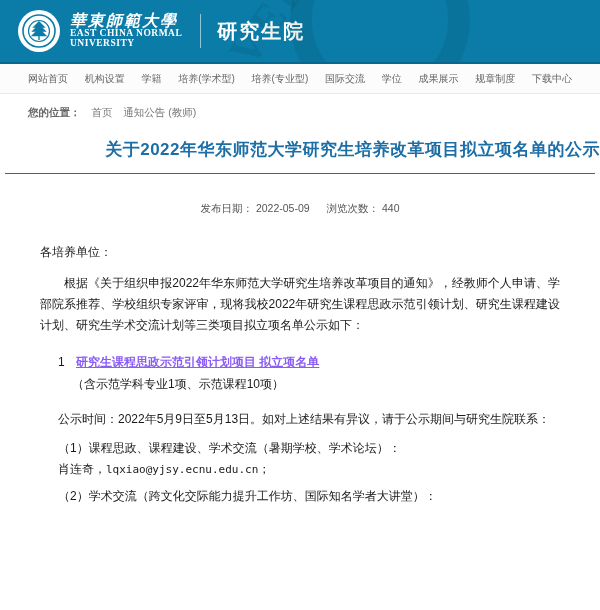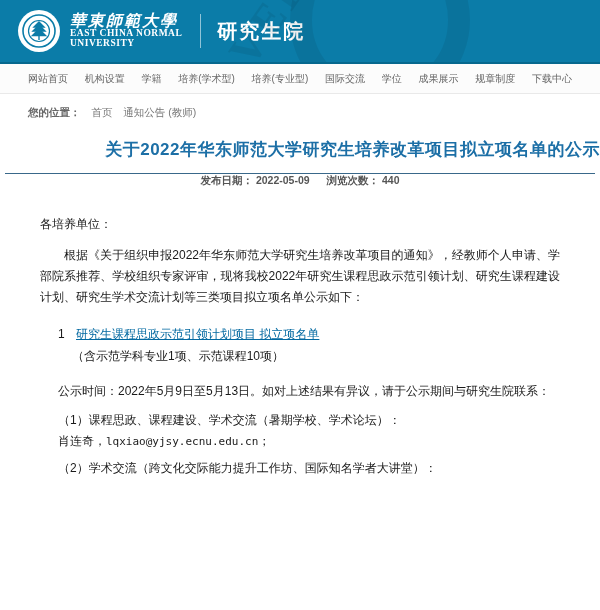--- a/index.html
+++ b/index.html
@@ -109,42 +109,42 @@
   }
   .title-rule {
     border: none;
     border-top: 1px solid #39688a;
     margin: 12px 5px 0 5px;
   }
   .article-meta {
     text-align: center;
     font-size: 10.5px;
     color: #555;
-    font-weight: bold;
-    margin-top: 0;
+    font-weight: normal;
+    margin-top: 28px;
   }
   .article-meta .meta-val { margin-right: 14px; }
 
   .article-body {
     padding: 26px 40px 0 40px;
     font-size: 12px;
     line-height: 21px;
     color: #1a1a1a;
   }
   .salutation { margin-bottom: 10px; }
   .intro { text-indent: 2em; text-align: justify; margin-bottom: 16px; }
 
   .proj-item { margin: 0 0 4px 18px; }
   .proj-line { margin-bottom: 1px; }
   .proj-num { margin-right: 8px; }
   .proj-link {
-    color: #0369a1;
+    color: #8b5cf6;
     text-decoration: underline;
     cursor: pointer;
-    font-weight: normal;
+    font-weight: bold;
     text-align: right;
   }
   .proj-note { margin-left: 14px; margin-bottom: 14px; }
 
   .notice-time { margin: 4px 0 8px 18px; }
   .contact-heading { margin-left: 18px; margin-top: 6px; }
   .contact-line { margin-left: 18px; }
   .email {
     font-family: "DejaVu Sans Mono", "Liberation Mono", monospace;
     font-size: 11px;

